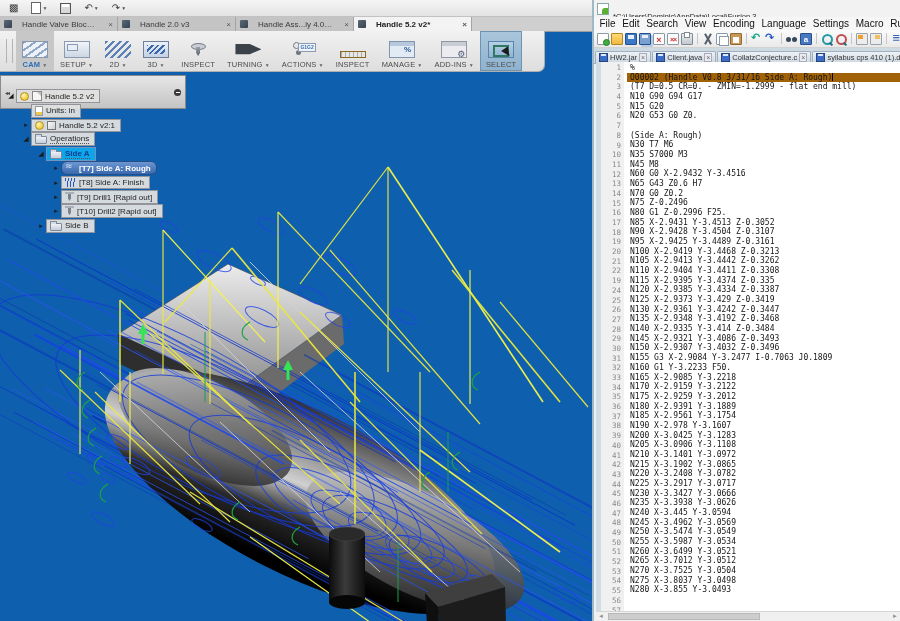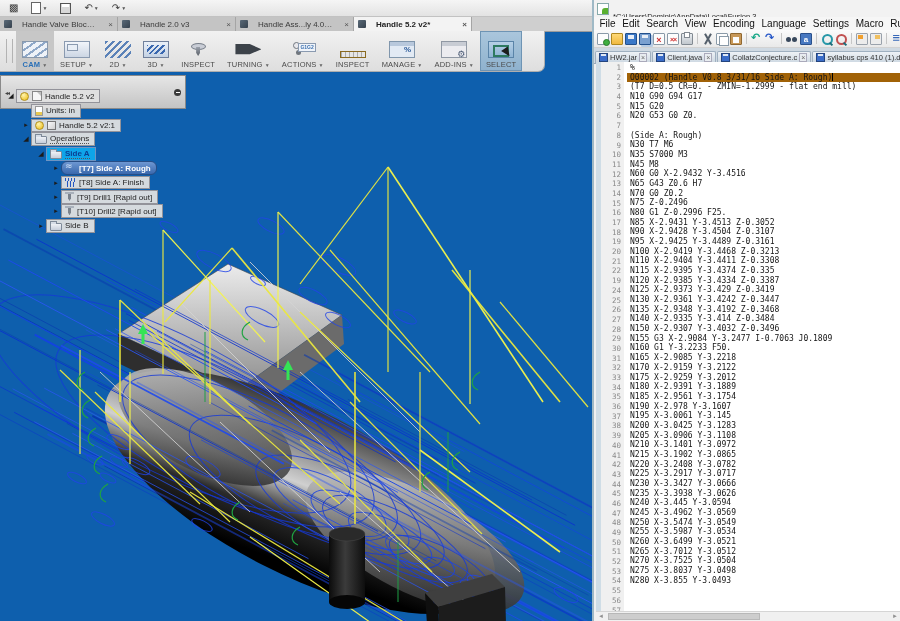--- a/index.html
+++ b/index.html
@@ -677,37 +677,38 @@
         <div class="cline">N45 M8</div>
         <div class="cline">N60 G0 X-2.9432 Y-3.4516</div>
         <div class="cline">N65 G43 Z0.6 H7</div>
         <div class="cline">N70 G0 Z0.2</div>
         <div class="cline">N75 Z-0.2496</div>
         <div class="cline">N80 G1 Z-0.2996 F25.</div>
         <div class="cline">N85 X-2.9431 Y-3.4513 Z-0.3052</div>
         <div class="cline">N90 X-2.9428 Y-3.4504 Z-0.3107</div>
         <div class="cline">N95 X-2.9425 Y-3.4489 Z-0.3161</div>
         <div class="cline">N100 X-2.9419 Y-3.4468 Z-0.3213</div>
+        <div class="cline">N105 X-2.9413 Y-3.4442 Z-0.3262</div>
         <div class="cline">N110 X-2.9404 Y-3.4411 Z-0.3308</div>
         <div class="cline">N115 X-2.9395 Y-3.4374 Z-0.335</div>
         <div class="cline">N120 X-2.9385 Y-3.4334 Z-0.3387</div>
         <div class="cline">N125 X-2.9373 Y-3.429 Z-0.3419</div>
         <div class="cline">N130 X-2.9361 Y-3.4242 Z-0.3447</div>
         <div class="cline">N135 X-2.9348 Y-3.4192 Z-0.3468</div>
         <div class="cline">N140 X-2.9335 Y-3.414 Z-0.3484</div>
+        <div class="cline">N145 X-2.9321 Y-3.4086 Z-0.3493</div>
         <div class="cline">N150 X-2.9307 Y-3.4032 Z-0.3496</div>
         <div class="cline">N155 G3 X-2.9084 Y-3.2477 I-0.7063 J0.1809</div>
         <div class="cline">N160 G1 Y-3.2233 F50.</div>
         <div class="cline">N165 X-2.9085 Y-3.2218</div>
         <div class="cline">N170 X-2.9159 Y-3.2122</div>
         <div class="cline">N175 X-2.9259 Y-3.2012</div>
         <div class="cline">N180 X-2.9391 Y-3.1889</div>
         <div class="cline">N185 X-2.9561 Y-3.1754</div>
         <div class="cline">N190 X-2.978 Y-3.1607</div>
-        <div class="cline">N195 X-3.0061 Y-3.145</div>
         <div class="cline">N200 X-3.0425 Y-3.1283</div>
         <div class="cline">N205 X-3.0906 Y-3.1108</div>
         <div class="cline">N210 X-3.1401 Y-3.0972</div>
         <div class="cline">N215 X-3.1902 Y-3.0865</div>
         <div class="cline">N220 X-3.2408 Y-3.0782</div>
         <div class="cline">N225 X-3.2917 Y-3.0717</div>
         <div class="cline">N230 X-3.3427 Y-3.0666</div>
         <div class="cline">N235 X-3.3938 Y-3.0626</div>
         <div class="cline">N240 X-3.445 Y-3.0594</div>
         <div class="cline">N245 X-3.4962 Y-3.0569</div>

